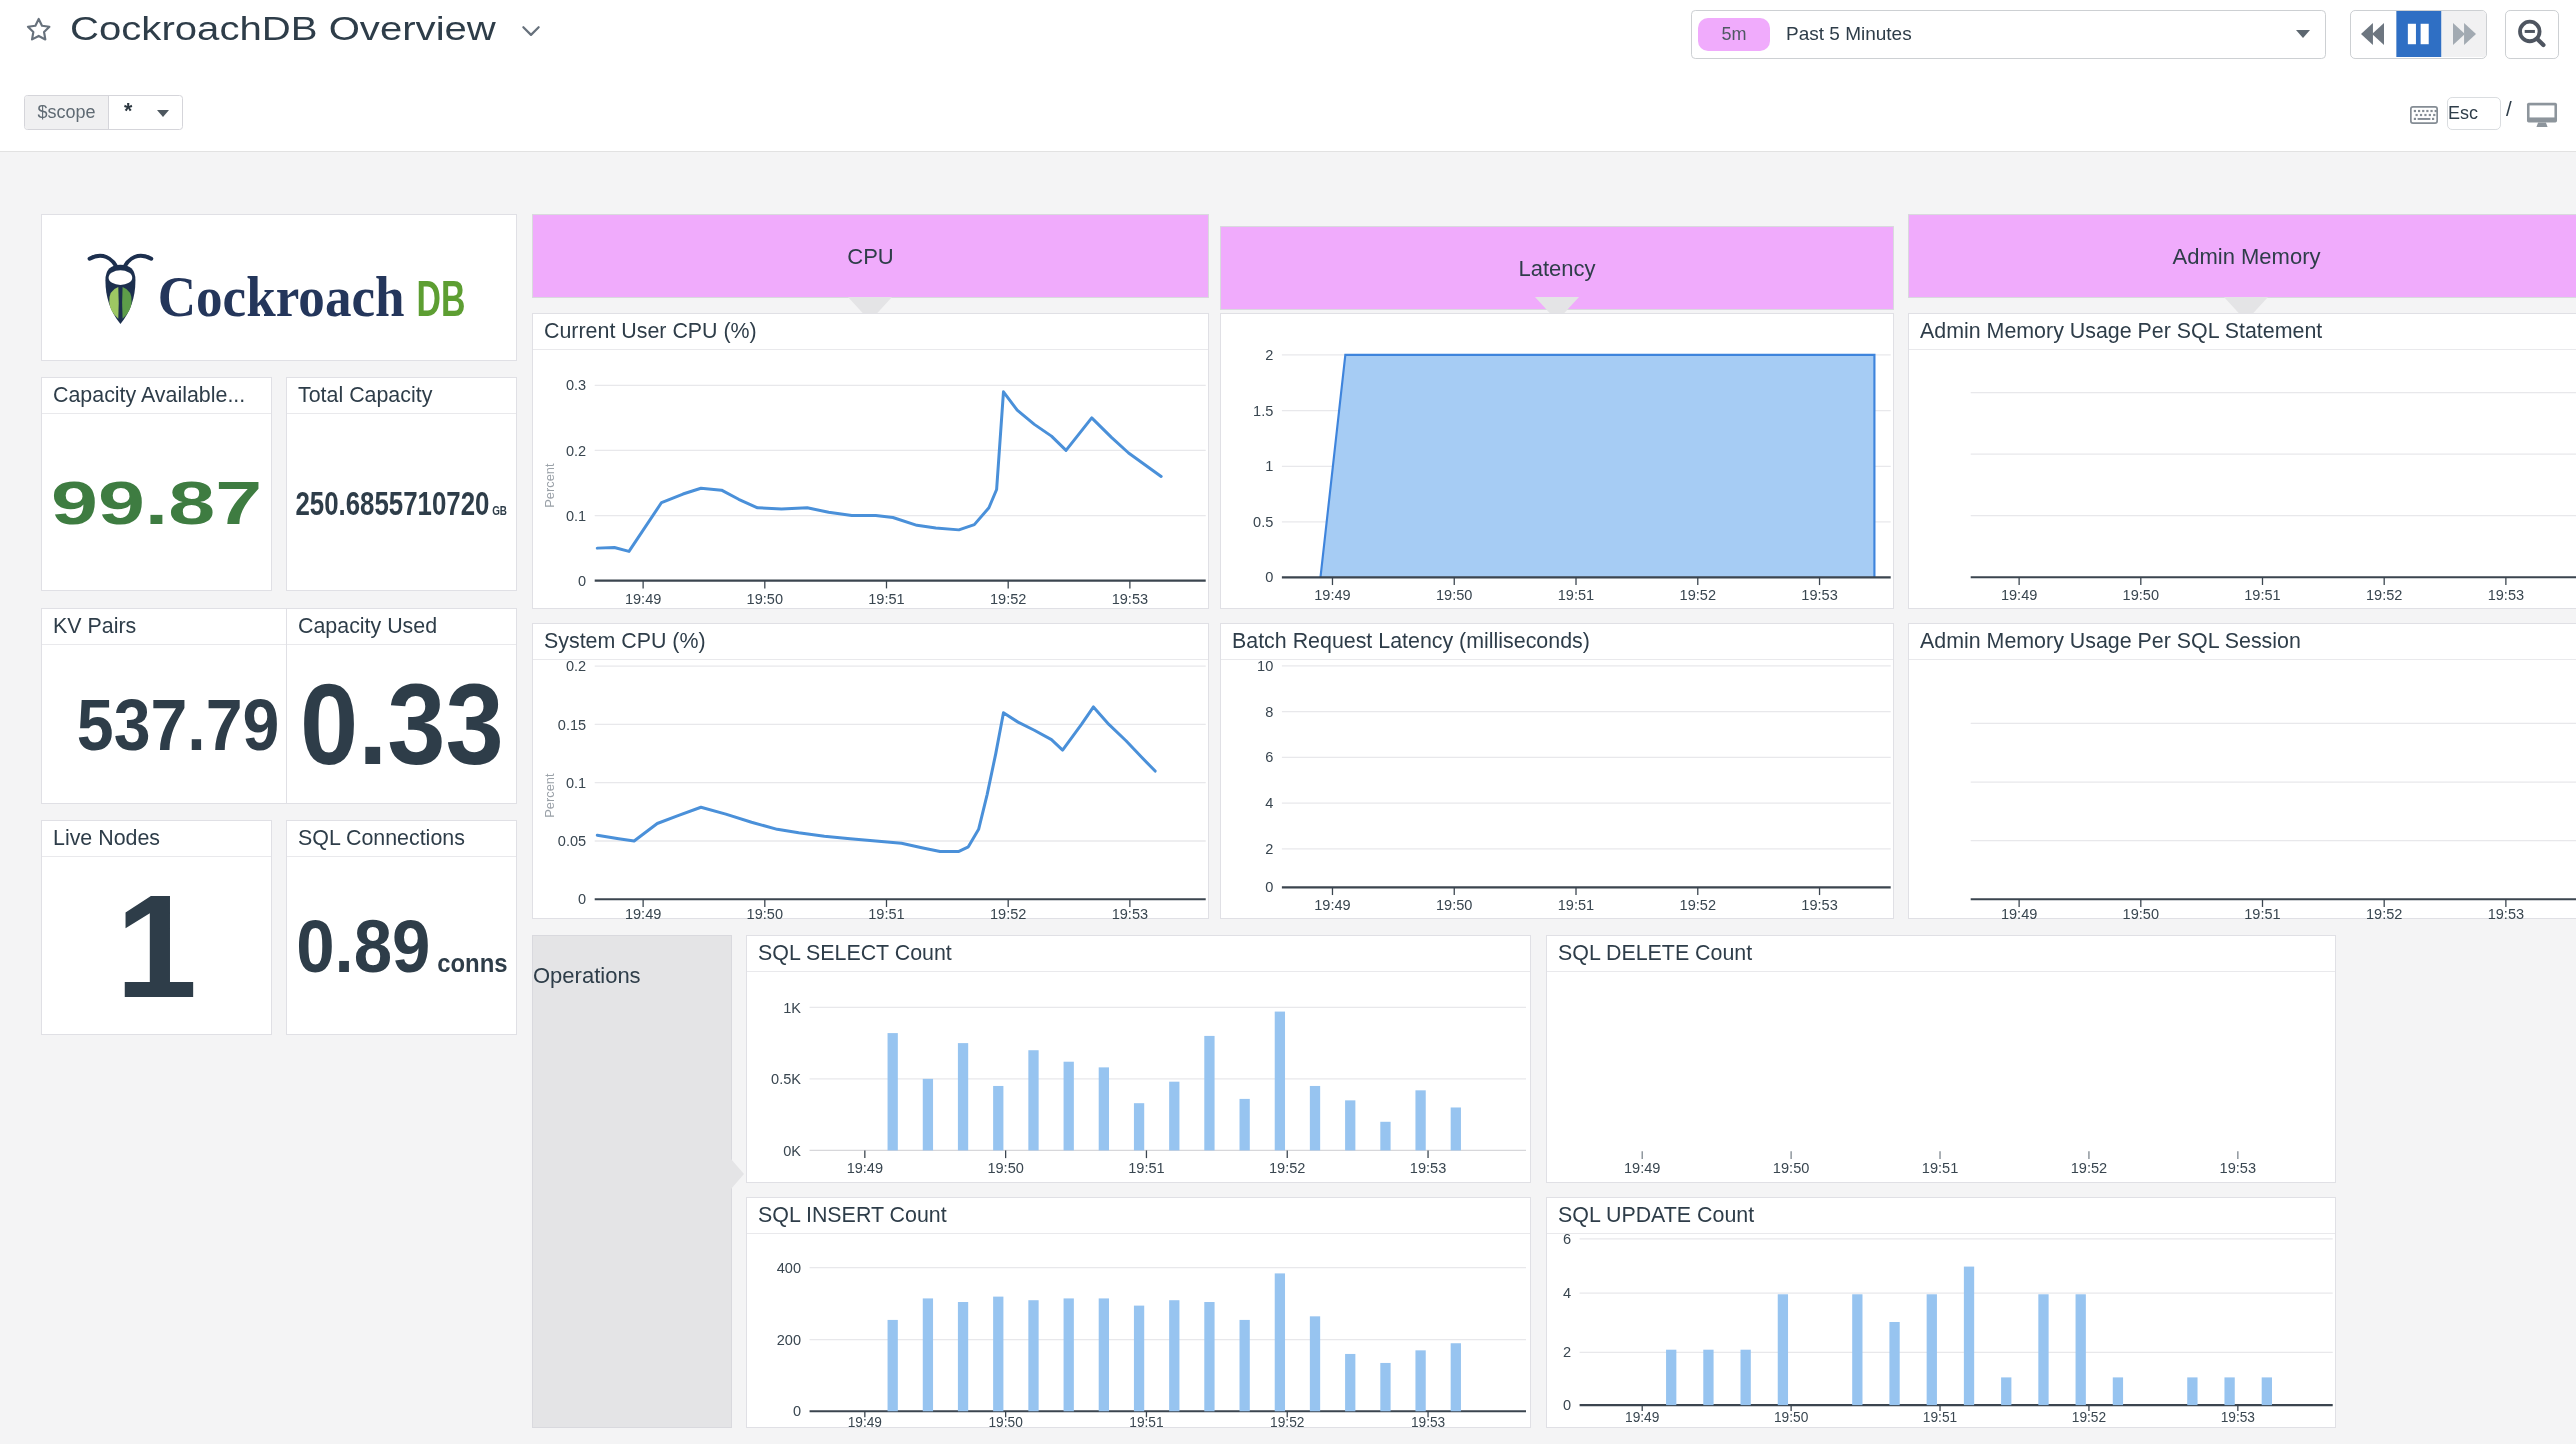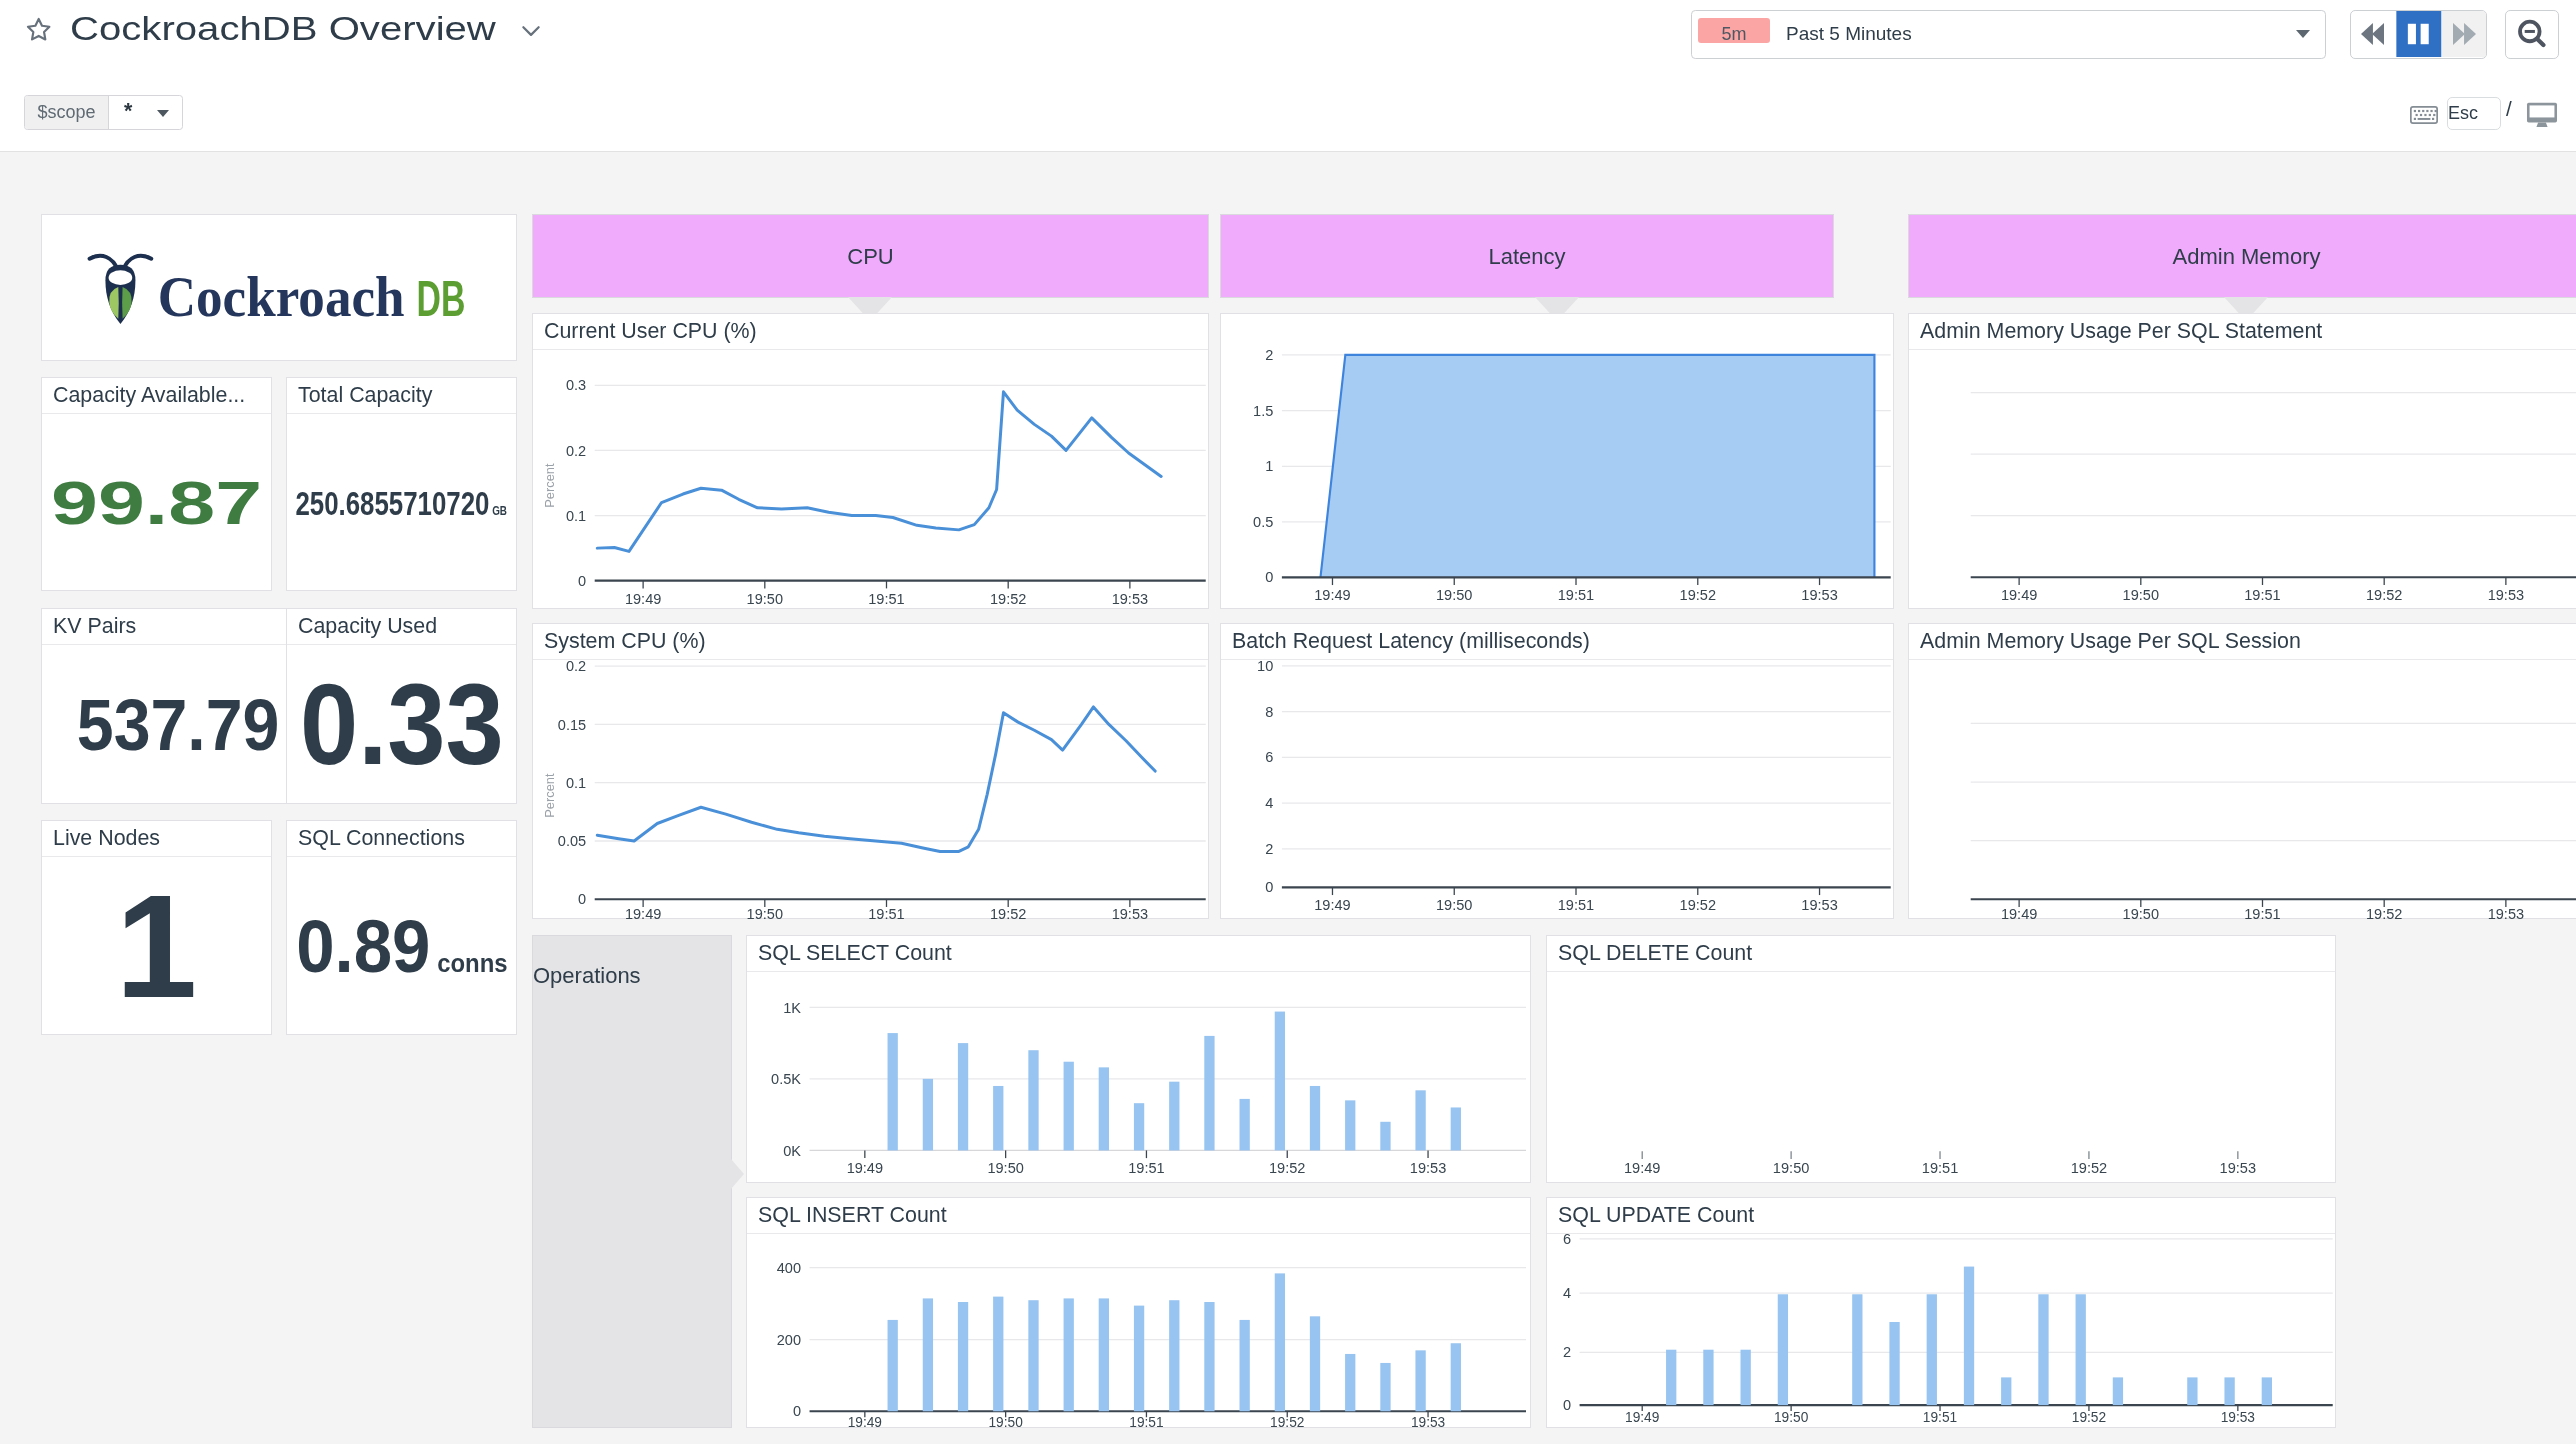--- a/index.html
+++ b/index.html
@@ -12,21 +12,21 @@
 </style></head><body>
 <div class="hdr">
     <svg style="position:absolute;left:25px;top:16.3px" width="27.4" height="27.4" viewBox="0 0 24 24" fill="none" stroke="#67717c" stroke-width="1.9" stroke-linejoin="round">
       <path d="M12 2.6l2.9 5.9 6.5.94-4.7 4.6 1.1 6.5-5.8-3.05L6.2 20.5l1.1-6.5L2.6 9.44l6.5-.94z"></path>
     </svg>
     <div style="position:absolute;left:70px;top:9.4px;font-size:34px;font-weight:500;color:#2e3d49;transform:scaleX(1.18);transform-origin:left center;white-space:nowrap">CockroachDB Overview</div>
     <svg style="position:absolute;left:518px;top:23px" width="26" height="17" viewBox="0 0 30 20" fill="none" stroke="#67717c" stroke-width="2.6" stroke-linecap="round" stroke-linejoin="round">
       <path d="M6 5 L15 14 L24 5"></path>
     </svg>
     <div style="position:absolute;left:1691px;top:10.3px;width:635px;height:49px;background:#fff;border:1.3px solid #cdd0d3;border-radius:4.3px;box-sizing:border-box">
-      <div style="position:absolute;left:6px;top:6.9px;width:72px;height:25px;background:#fca5a5;border-radius:3px;text-align:center;line-height:33px;font-size:18px;color:#4e5862">5m</div>
+      <div style="position:absolute;left:6px;top:6.9px;width:72px;height:33px;background:#f0abfc;border-radius:10px;text-align:center;line-height:33px;font-size:18px;color:#4e5862">5m</div>
       <div style="position:absolute;left:94px;top:0;line-height:46px;font-size:19px;color:#2e3d49">Past 5 Minutes</div>
       <div style="position:absolute;right:15.4px;top:19px;width:0;height:0;border-left:7.7px solid transparent;border-right:7.7px solid transparent;border-top:8.6px solid #5c666f"></div>
     </div>
     <div style="position:absolute;left:2350px;top:10.3px;width:137px;height:49px;background:#fff;border:1.3px solid #cdd0d3;border-radius:5.1px;box-sizing:border-box;overflow:hidden"><svg width="135" height="46" viewBox="0 0 157 54">
         <rect x="52.5" y="-1" width="53" height="56" fill="#2f6fc4"></rect>
         <rect x="105.5" y="-1" width="53" height="56" fill="#f1f1f2"></rect>
         <path d="M38 14 L24 27 L38 40 Z" fill="#6d7680"></path>
         <path d="M25 14 L11 27 L25 40 Z" fill="#6d7680"></path>
         <rect x="66" y="15" width="9.5" height="24" fill="#fff"></rect>
         <rect x="81" y="15" width="9.5" height="24" fill="#fff"></rect>
@@ -111,21 +111,21 @@
     </div>
   </div>
 <div class="card " style="left:286px;top:820px;width:231px;height:215px">
     <div class="ct">SQL Connections</div>
     <div class="vwrap" style="top:35px;height:180px">
       <div class="bn" style="font-size:75px;color:#2e3d49;transform:scaleX(0.92)">0.89<span style="font-size:26px;letter-spacing:0"> conns</span></div>
     </div>
   </div>
 <div class="ghdr" style="left:532px;top:214px;width:677px;height:84px;line-height:84px">CPU</div>
 <div style="position:absolute;left:848px;top:297px;width:0;height:0;border-left:22px solid transparent;border-right:22px solid transparent;border-top:24px solid #e4e4e6"></div>
-<div class="ghdr" style="left:1220px;top:214px;width:614px;height:84px;line-height:84px">Latency</div>
+<div class="ghdr" style="left:1220px;top:226px;width:674px;height:84px;line-height:84px">Latency</div>
 <div style="position:absolute;left:1535px;top:297px;width:0;height:0;border-left:22px solid transparent;border-right:22px solid transparent;border-top:24px solid #e4e4e6"></div>
 <div class="ghdr" style="left:1908px;top:214px;width:677px;height:84px;line-height:84px">Admin Memory</div>
 <div style="position:absolute;left:2224px;top:297px;width:0;height:0;border-left:22px solid transparent;border-right:22px solid transparent;border-top:24px solid #e4e4e6"></div>
 <div class="card " style="left:532px;top:313px;width:677px;height:296px">
     <div class="ct">Current User CPU (%)</div>
     <svg class="chart" width="677" height="296" viewBox="0 0 790 345">
       <line x1="72" y1="83" x2="785" y2="83" stroke="#e8e8eb" stroke-width="1.5"></line>
       <line x1="72" y1="159" x2="785" y2="159" stroke="#e8e8eb" stroke-width="1.5"></line>
       <line x1="72" y1="235" x2="785" y2="235" stroke="#e8e8eb" stroke-width="1.5"></line>
       <line x1="72" y1="311" x2="785" y2="311" stroke="#3b454f" stroke-width="2.5"></line>

